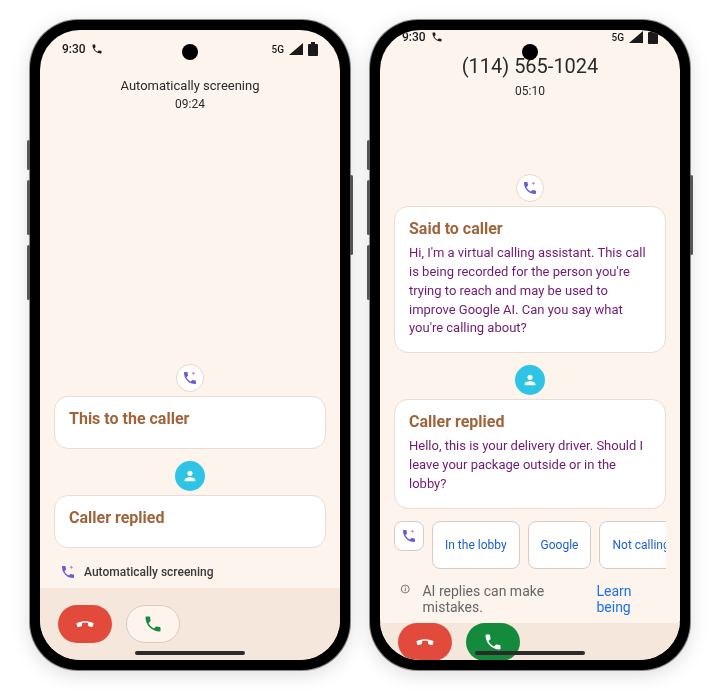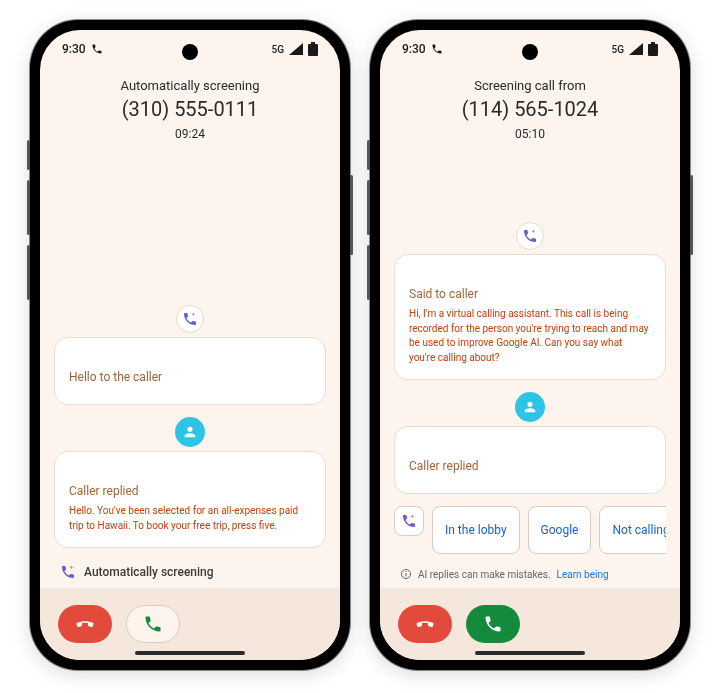--- a/index.html
+++ b/index.html
@@ -103,46 +103,45 @@
     align-items: center;
     justify-content: center;
   }
   .card {
     background: #fff;
     border: 1px solid #eadcd2;
     border-radius: 14px;
     padding: 12px 14px 14px;
   }
   .card-title {
-    font-size: 12px;
+    font-size: 16px;
     color: #a0643b;
-    font-weight: 400;
+    font-weight: 700;
     margin-bottom: 6px;
-    margin-top: 20px;
   }
   .card-body {
-    font-size: 10px;
+    font-size: 13px;
     line-height: 1.45;
-    color: #c2410c;
+    color: #701a75;
   }
   .footer-row {
     display: flex;
     align-items: center;
     gap: 8px;
     padding: 6px 6px 0;
     font-size: 12px;
     font-weight: 500;
     color: #3a3a3a;
   }
   .footer-row svg { display:block; }
   .disclaimer {
     display: flex;
-    align-items: flex-end;
-    gap: 6px;
-    font-size: 10px;
+    align-items: flex-start;
+    gap: 12px;
+    font-size: 14px;
     color: #666;
     padding: 4px 6px 0;
   }
   .disclaimer a { color: #1a73e8; text-decoration: none; }
   .chips {
     display: flex;
     gap: 8px;
     padding: 2px 0 0 0;
     overflow: hidden;
   }
@@ -227,49 +226,47 @@
           </svg>
         <svg width="10" height="14" viewBox="0 0 10 14">
             <rect x="3" y="0" width="4" height="2" fill="#1a1a1a"></rect>
             <rect x="0" y="2" width="10" height="12" rx="1" fill="#1a1a1a"></rect>
           </svg>
       </div>
     </div>
 
     <div class="header">
       <div class="header-line1">Automatically screening</div>
-      <div class="header-line2">(310) 555-0111</div>
       <div class="header-line3">09:24</div>
     </div>
 
     <div class="body">
       <div class="spacer-lg"></div>
 
       <div class="icon-divider">
         <div class="icon-circle">
           <svg width="16" height="16" viewBox="0 0 24 24">
               <path fill="#6b5bd6" d="M6.6 10.8c1.4 2.8 3.8 5.1 6.6 6.6l2.2-2.2c.3-.3.7-.4 1-.2 1.1.4 2.4.6 3.6.6.6 0 1 .4 1 1V20c0 .6-.4 1-1 1C10.6 21 3 13.4 3 4c0-.6.4-1 1-1h3.5c.6 0 1 .4 1 1 0 1.2.2 2.5.6 3.6.1.4 0 .8-.3 1l-2.2 2.2z"></path>
               <path fill="#d07bd4" d="M17 2l.9 2.1L20 5l-2.1.9L17 8l-.9-2.1L14 5l2.1-.9z"></path>
             </svg>
         </div>
       </div>
       <div class="card">
-        <div class="card-title">Hello to the caller</div>
+        <div class="card-title">This to the caller</div>
       </div>
 
       <div class="icon-divider">
         <div class="icon-person">
           <svg width="16" height="16" viewBox="0 0 24 24">
               <path fill="#fff" d="M12 12c2.2 0 4-1.8 4-4s-1.8-4-4-4-4 1.8-4 4 1.8 4 4 4zm0 2c-2.7 0-8 1.3-8 4v2h16v-2c0-2.7-5.3-4-8-4z"></path>
             </svg>
         </div>
       </div>
       <div class="card">
         <div class="card-title">Caller replied</div>
-        <div class="card-body">Hello. You've been selected for an all-expenses paid trip to Hawaii. To book your free trip, press five.</div>
       </div>
 
       <div class="footer-row">
         <svg width="16" height="16" viewBox="0 0 24 24">
             <path fill="#6b5bd6" d="M6.6 10.8c1.4 2.8 3.8 5.1 6.6 6.6l2.2-2.2c.3-.3.7-.4 1-.2 1.1.4 2.4.6 3.6.6.6 0 1 .4 1 1V20c0 .6-.4 1-1 1C10.6 21 3 13.4 3 4c0-.6.4-1 1-1h3.5c.6 0 1 .4 1 1 0 1.2.2 2.5.6 3.6.1.4 0 .8-.3 1l-2.2 2.2z"></path>
             <path fill="#d07bd4" d="M17 2l.9 2.1L20 5l-2.1.9L17 8l-.9-2.1L14 5l2.1-.9z"></path>
           </svg>
         <span>Automatically screening</span>
       </div>
     </div>
@@ -312,21 +309,20 @@
             <path fill="#1a1a1a" d="M0 12 L14 12 L14 0 Z"></path>
           </svg>
         <svg width="10" height="14" viewBox="0 0 10 14">
             <rect x="3" y="0" width="4" height="2" fill="#1a1a1a"></rect>
             <rect x="0" y="2" width="10" height="12" rx="1" fill="#1a1a1a"></rect>
           </svg>
       </div>
     </div>
 
     <div class="header">
-      <div class="header-line1">Screening call from</div>
       <div class="header-line2">(114) 565-1024</div>
       <div class="header-line3">05:10</div>
     </div>
 
     <div class="body">
       <div class="spacer-lg"></div>
 
       <div class="icon-divider">
         <div class="icon-circle">
           <svg width="16" height="16" viewBox="0 0 24 24">
@@ -342,20 +338,21 @@
 
       <div class="icon-divider">
         <div class="icon-person">
           <svg width="16" height="16" viewBox="0 0 24 24">
               <path fill="#fff" d="M12 12c2.2 0 4-1.8 4-4s-1.8-4-4-4-4 1.8-4 4 1.8 4 4 4zm0 2c-2.7 0-8 1.3-8 4v2h16v-2c0-2.7-5.3-4-8-4z"></path>
             </svg>
         </div>
       </div>
       <div class="card">
         <div class="card-title">Caller replied</div>
+        <div class="card-body">Hello, this is your delivery driver. Should I leave your package outside or in the lobby?</div>
       </div>
 
       <div class="chips">
         <div class="chip-icon">
           <svg width="16" height="16" viewBox="0 0 24 24">
               <path fill="#6b5bd6" d="M6.6 10.8c1.4 2.8 3.8 5.1 6.6 6.6l2.2-2.2c.3-.3.7-.4 1-.2 1.1.4 2.4.6 3.6.6.6 0 1 .4 1 1V20c0 .6-.4 1-1 1C10.6 21 3 13.4 3 4c0-.6.4-1 1-1h3.5c.6 0 1 .4 1 1 0 1.2.2 2.5.6 3.6.1.4 0 .8-.3 1l-2.2 2.2z"></path>
               <path fill="#d07bd4" d="M17 2l.9 2.1L20 5l-2.1.9L17 8l-.9-2.1L14 5l2.1-.9z"></path>
             </svg>
         </div>
         <div class="chip">In the lobby</div>

